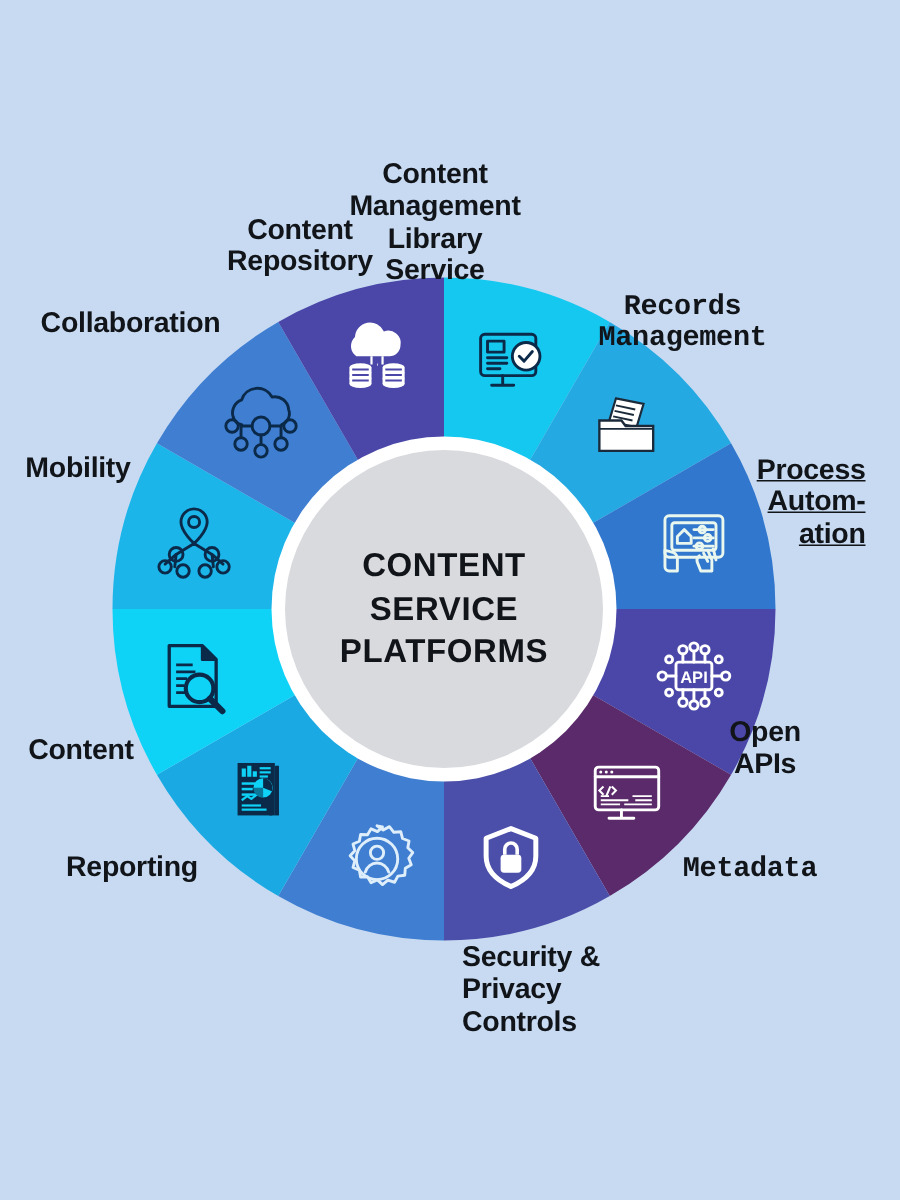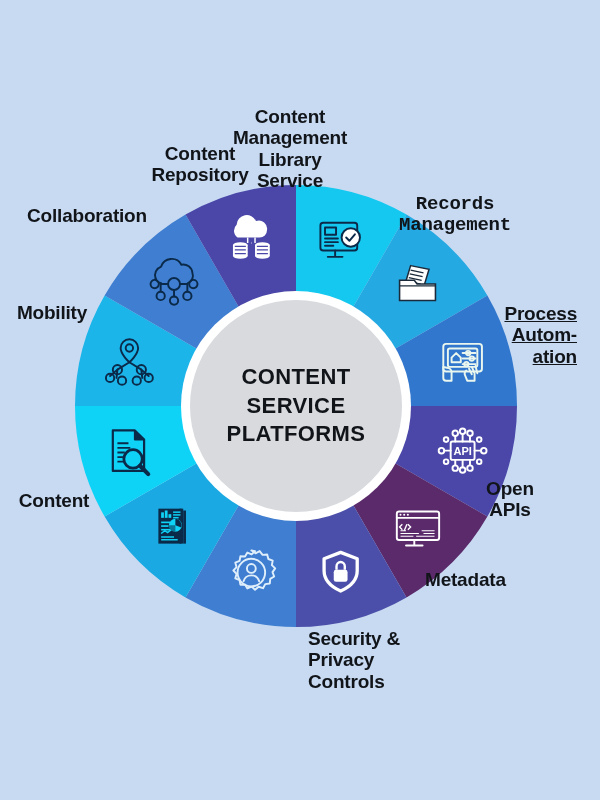--- a/index.html
+++ b/index.html
@@ -25,21 +25,21 @@
     white-space:pre-line;
   }
   .lbl.c{text-align:center;}
   .lbl.r{text-align:right;}
 
   
   #lbl-cmls  {left:290px; top:106px; width:220px; transform:translateX(-50%); text-align:center;}
   #lbl-recm  {left:455px; top:194px; width:190px; transform:translateX(-50%); text-align:center;font-family:Liberation Mono, monospace;}
   #lbl-proc  {left:497px; top:303px; width:160px; text-align:right; transform:translateX(-50%);text-decoration:underline;}
   #lbl-api   {left:510px; top:478px; width:110px; text-align:center; transform:translateX(-50%);}
-  #lbl-meta  {left:500px; top:569px; width:150px; text-align:left; transform:translateX(-50%);}
+  #lbl-meta  {left:500px; top:569px; width:150px; text-align:center; transform:translateX(-50%);font-family:Liberation Mono, monospace;}
   #lbl-sec   {left:398px; top:628px; width:180px; text-align:left; transform:translateX(-50%);}
   #lbl-ent   {left:199px; top:621px; width:220px; text-align:center; transform:translateX(-50%);}
   #lbl-rep   {left:88px;  top:568px; width:150px; text-align:center; transform:translateX(-50%);}
   #lbl-sea   {left:54px;  top:490px; width:110px; text-align:center; transform:translateX(-50%);}
   #lbl-mob   {left:52px;  top:302px; width:110px; text-align:center; transform:translateX(-50%);}
   #lbl-col   {left:87px;  top:205px; width:180px; text-align:center; transform:translateX(-50%);}
   #lbl-repo  {left:200px; top:143px; width:180px; text-align:center; transform:translateX(-50%);}
 
   #hub-text{
     position:absolute;
@@ -240,19 +240,20 @@
 Management</div>
   <div class="lbl r" id="lbl-proc">Process
 Autom-
 ation</div>
   <div class="lbl c" id="lbl-api">Open
 APIs</div>
   <div class="lbl c" id="lbl-meta">Metadata</div>
   <div class="lbl c" id="lbl-sec">Security &amp;
 Privacy
 Controls</div>
+  <div class="lbl c" id="lbl-rep">Reporting</div>
   <div class="lbl c" id="lbl-sea">Content</div>
   <div class="lbl c" id="lbl-mob">Mobility</div>
   <div class="lbl c" id="lbl-col">Collaboration</div>
   <div class="lbl c" id="lbl-repo">Content
 Repository</div>
 
 </div>
 
 </body></html>

